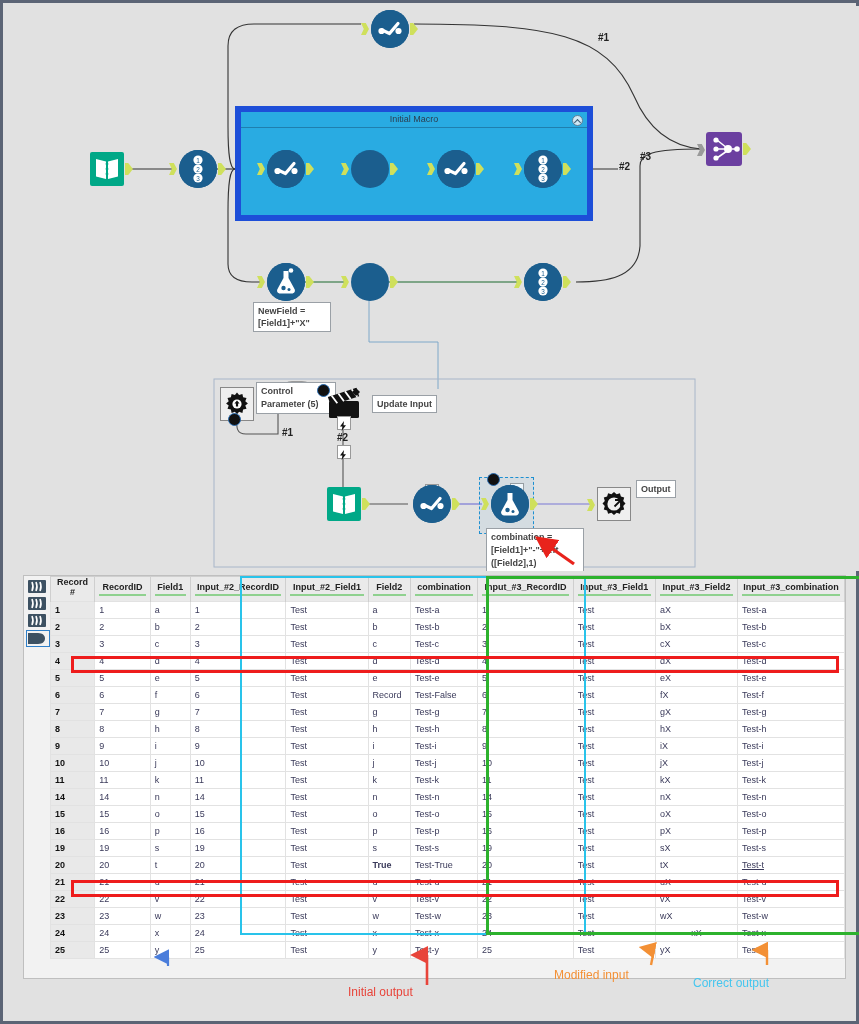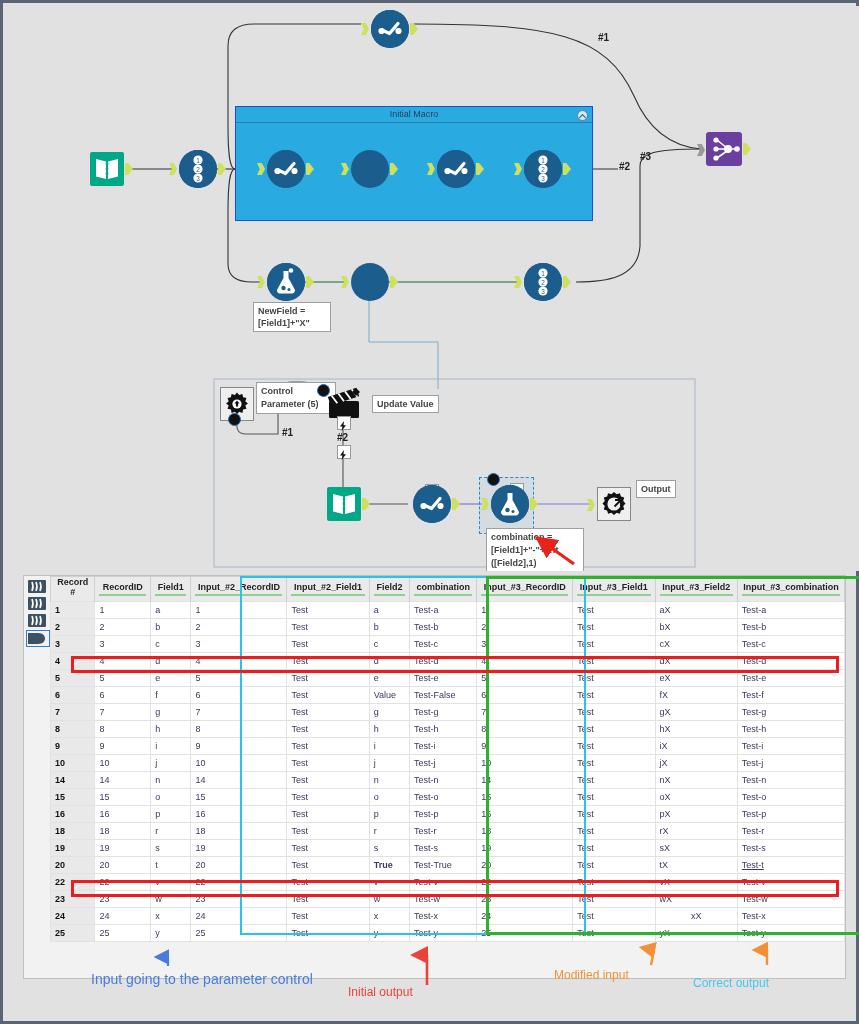--- a/index.html
+++ b/index.html
@@ -14,21 +14,21 @@
     position:absolute;left:0;top:0;width:859px;height:1024px;
     box-sizing:border-box;
     border:3px solid #5b6475;
     background:#e1e1e1;
   }
   
   .canvas{position:absolute;left:3px;top:3px;width:853px;height:565px;background:#e1e1e1;overflow:hidden;}
   svg.wires{position:absolute;left:0;top:0;width:853px;height:565px;pointer-events:none;}
 
   
-  .container{position:absolute;box-sizing:border-box;border:1px solid #1d4ed8;}
+  .container{position:absolute;box-sizing:border-box;border:6px solid #1d4ed8;}
   .cont-head{height:15px;position:relative;font-size:9px;color:#2c3e50;text-align:center;line-height:15px;}
   .cont-head .collapse{position:absolute;right:4px;top:3px;width:9px;height:9px;border-radius:50%;
      background:#cfe8f5;border:1px solid #5d7f96;}
   .cont-head .collapse:after{content:"";position:absolute;left:2px;top:3.5px;width:4px;height:4px;
      border-left:1px solid #3a5a70;border-top:1px solid #3a5a70;transform:rotate(45deg);}
   #contInitial{left:229px;top:100px;width:358px;height:115px;background:#29ABE2;}
   #contInitial .cont-head{background:#29ABE2;border-bottom:1px solid #1f7fae;}
   #contModified{left:229px;top:214px;width:358px;height:142px;background:#39C05B;}
   #contModified .cont-head{background:#39C05B;border-bottom:1px solid #2a9247;}
 
@@ -287,21 +287,21 @@
       <svg width="36" height="36" viewBox="0 0 36 36">
         <rect x="3" y="15" width="30" height="17" rx="1.5" fill="#111"></rect>
         <g transform="rotate(-18 18 12)">
           <rect x="3" y="6" width="30" height="9" fill="#111"></rect>
           <path d="M7 6 l3 9 M14 6 l3 9 M21 6 l3 9 M28 6 l3 9" stroke="#fff" stroke-width="1.8"></path>
         </g>
         <path d="M30 2 l4 4 -4 4 -4 -4z" fill="#111"></path>
       </svg>
       <span style="position:absolute;left:-9px;top:-2px;width:11px;height:11px;border-radius:50%;background:#111;border:1.5px solid #2b6cb0;"></span>
     </div>
-    <div class="lbl-tip" style="left:366px;top:389px;">Update Value</div>
+    <div class="lbl-tip" style="left:366px;top:389px;">Update Input</div>
 
     <span class="flagnum" style="left:276px;top:421px;">#1</span>
     <span class="flagnum" style="left:331px;top:426px;">#2</span>
 
     <span style="position:absolute;left:331px;top:410px;width:12px;height:12px;background:#fff;border:1px solid #999;">
       <svg width="10" height="10" viewBox="0 0 10 10">
           <path d="M6 0 L2 5.5 L4.4 5.5 L3.6 10 L8 4.3 L5.5 4.3z" fill="#111"></path>
         </svg>
     </span>
     <span style="position:absolute;left:331px;top:439px;width:12px;height:12px;background:#fff;border:1px solid #999;">
@@ -488,21 +488,21 @@
             <td style="width: 98px;">Test</td>
             <td style="width: 98px;">eX</td>
             <td style="width: 110px;">Test-e</td>
           </tr>
           <tr>
             <td class="rn" style="width: 56px;">6</td>
             <td style="width: 78px;">6</td>
             <td style="width: 56px;">f</td>
             <td style="width: 110px;">6</td>
             <td style="width: 98px;">Test</td>
-            <td style="width: 56px;">Value</td>
+            <td style="width: 56px;">Record</td>
             <td style="width: 80px;">Test-False</td>
             <td style="width: 110px;">6</td>
             <td style="width: 98px;">Test</td>
             <td style="width: 98px;">fX</td>
             <td style="width: 110px;">Test-f</td>
           </tr>
           <tr>
             <td class="rn" style="width: 56px;">7</td>
             <td style="width: 78px;">7</td>
             <td style="width: 56px;">g</td>
@@ -548,20 +548,33 @@
             <td style="width: 110px;">10</td>
             <td style="width: 98px;">Test</td>
             <td style="width: 56px;">j</td>
             <td style="width: 80px;">Test-j</td>
             <td style="width: 110px;">10</td>
             <td style="width: 98px;">Test</td>
             <td style="width: 98px;">jX</td>
             <td style="width: 110px;">Test-j</td>
           </tr>
           <tr>
+            <td class="rn" style="width: 56px;">11</td>
+            <td style="width: 78px;">11</td>
+            <td style="width: 56px;">k</td>
+            <td style="width: 110px;">11</td>
+            <td style="width: 98px;">Test</td>
+            <td style="width: 56px;">k</td>
+            <td style="width: 80px;">Test-k</td>
+            <td style="width: 110px;">11</td>
+            <td style="width: 98px;">Test</td>
+            <td style="width: 98px;">kX</td>
+            <td style="width: 110px;">Test-k</td>
+          </tr>
+          <tr>
             <td class="rn" style="width: 56px;">14</td>
             <td style="width: 78px;">14</td>
             <td style="width: 56px;">n</td>
             <td style="width: 110px;">14</td>
             <td style="width: 98px;">Test</td>
             <td style="width: 56px;">n</td>
             <td style="width: 80px;">Test-n</td>
             <td style="width: 110px;">14</td>
             <td style="width: 98px;">Test</td>
             <td style="width: 98px;">nX</td>
@@ -587,33 +600,20 @@
             <td style="width: 110px;">16</td>
             <td style="width: 98px;">Test</td>
             <td style="width: 56px;">p</td>
             <td style="width: 80px;">Test-p</td>
             <td style="width: 110px;">16</td>
             <td style="width: 98px;">Test</td>
             <td style="width: 98px;">pX</td>
             <td style="width: 110px;">Test-p</td>
           </tr>
           <tr>
-            <td class="rn" style="width: 56px;">18</td>
-            <td style="width: 78px;">18</td>
-            <td style="width: 56px;">r</td>
-            <td style="width: 110px;">18</td>
-            <td style="width: 98px;">Test</td>
-            <td style="width: 56px;">r</td>
-            <td style="width: 80px;">Test-r</td>
-            <td style="width: 110px;">18</td>
-            <td style="width: 98px;">Test</td>
-            <td style="width: 98px;">rX</td>
-            <td style="width: 110px;">Test-r</td>
-          </tr>
-          <tr>
             <td class="rn" style="width: 56px;">19</td>
             <td style="width: 78px;">19</td>
             <td style="width: 56px;">s</td>
             <td style="width: 110px;">19</td>
             <td style="width: 98px;">Test</td>
             <td style="width: 56px;">s</td>
             <td style="width: 80px;">Test-s</td>
             <td style="width: 110px;">19</td>
             <td style="width: 98px;">Test</td>
             <td style="width: 98px;">sX</td>
@@ -624,20 +624,33 @@
             <td style="width: 78px;">20</td>
             <td style="width: 56px;">t</td>
             <td style="width: 110px;">20</td>
             <td style="width: 98px;">Test</td>
             <td style="width: 56px; font-weight: bold;">True</td>
             <td style="width: 80px;">Test-True</td>
             <td style="width: 110px;">20</td>
             <td style="width: 98px;">Test</td>
             <td style="width: 98px;">tX</td>
             <td style="width: 110px; text-decoration: underline;">Test-t</td>
+          </tr>
+          <tr>
+            <td class="rn" style="width: 56px;">21</td>
+            <td style="width: 78px;">21</td>
+            <td style="width: 56px;">u</td>
+            <td style="width: 110px;">21</td>
+            <td style="width: 98px;">Test</td>
+            <td style="width: 56px;">u</td>
+            <td style="width: 80px;">Test-u</td>
+            <td style="width: 110px;">21</td>
+            <td style="width: 98px;">Test</td>
+            <td style="width: 98px;">uX</td>
+            <td style="width: 110px;">Test-u</td>
           </tr>
           <tr>
             <td class="rn" style="width: 56px;">22</td>
             <td style="width: 78px;">22</td>
             <td style="width: 56px;">v</td>
             <td style="width: 110px;">22</td>
             <td style="width: 98px;">Test</td>
             <td style="width: 56px;">v</td>
             <td style="width: 80px;">Test-v</td>
             <td style="width: 110px;">22</td>
@@ -707,18 +720,17 @@
       <marker id="m-or2" markerWidth="7" markerHeight="7" refX="3.5" refY="6.5" orient="auto">
         <path d="M0 7 L3.5 0 L7 7 z" fill="#f39035"></path>
         </marker>
     </defs>
     <path d="M165 33 L165 24" stroke="#4a7ddb" stroke-width="2.2" marker-end="url(#m-blue)"></path>
     <path d="M424 52 L424 22" stroke="#e8443a" stroke-width="2.6" marker-end="url(#m-red)"></path>
     <path d="M648 32 L651 17" stroke="#f39035" stroke-width="2.4" marker-end="url(#m-or1)"></path>
     <path d="M764 32 L764 17" stroke="#f39035" stroke-width="2.4" marker-end="url(#m-or2)"></path>
   </svg>
 
-  <div class="note blue" style="left:88px;top:968px;">Input going to the parameter control</div>
   <div class="note red" style="left:345px;top:982px;">Initial output</div>
   <div class="note orange" style="left:551px;top:965px;">Modified input</div>
   <div class="note cyan" style="left:690px;top:973px;">Correct output</div>
 
 </div>
 
 </body></html>

